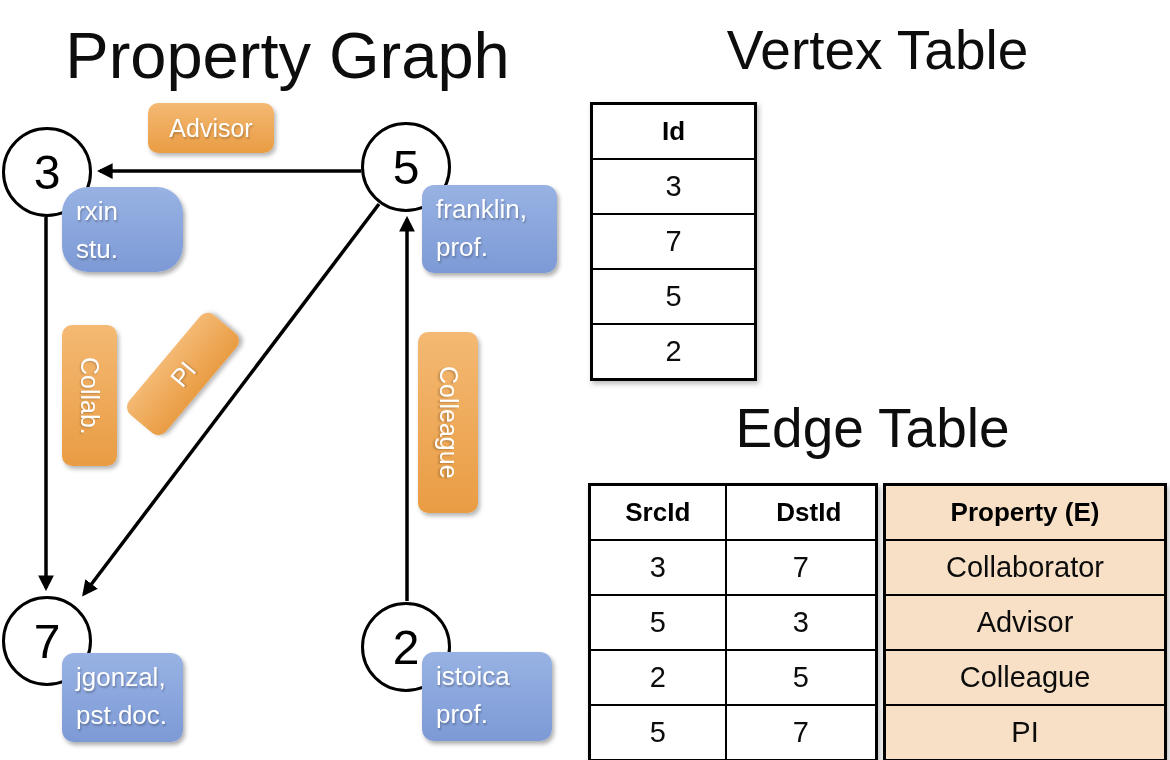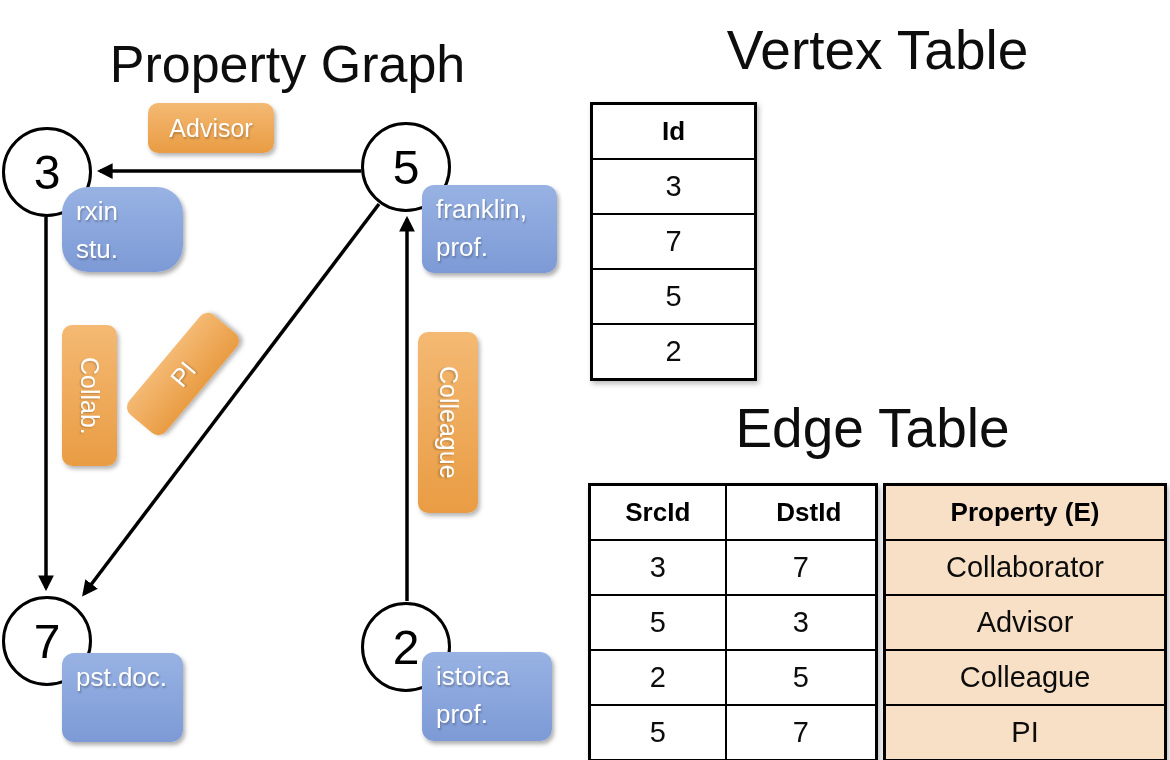--- a/index.html
+++ b/index.html
@@ -3,21 +3,21 @@
 <meta charset="utf-8">
 <style>
   html,body{margin:0;padding:0;background:#fff;}
   .stage{
     position:relative;width:1170px;height:760px;background:#fff;overflow:hidden;
     font-family:"Liberation Sans",sans-serif;color:#0d0d0d;
   }
   .edges{position:absolute;left:0;top:0;width:1170px;height:760px;pointer-events:none;}
 
   .title{position:absolute;margin:0;font-weight:400;color:#0d0d0d;text-align:center;white-space:nowrap;}
-  .graph-title{left:0;top:18px;width:575px;font-size:52px;margin-top:16px;}
+  .graph-title{left:0;top:18px;width:575px;font-size:65px;}
   .vertex-title{left:585px;top:18px;width:585px;font-size:55px;}
   .edge-title{left:585px;top:396px;width:575px;font-size:55px;}
 
   .node{
     position:absolute;width:90px;height:90px;box-sizing:border-box;
     border:3.5px solid #000;border-radius:50%;background:#fff;
     display:flex;align-items:center;justify-content:center;
     font-size:48px;color:#000;
   }
 
@@ -92,20 +92,21 @@
 
   <div class="pbox" style="left:62px;top:187px;width:121px;height:85px;border-radius:26px;">
     <span>rxin</span>
     <span>stu.</span>
   </div>
   <div class="pbox" style="left:422px;top:185px;width:135px;height:88px;">
     <span>franklin,</span>
     <span>prof.</span>
   </div>
   <div class="pbox" style="left:62px;top:653px;width:121px;height:89px;">
+    <span>jgonzal,</span>
     <span>pst.doc.</span>
   </div>
   <div class="pbox" style="left:422px;top:652px;width:130px;height:89px;">
     <span>istoica</span>
     <span>prof.</span>
   </div>
 
   <div class="epill" style="left:148px;top:103px;width:126px;height:50px;">Advisor</div>
   <div class="epill vertical" style="left:62px;top:325px;width:55px;height:141px;">Collab.</div>
   <div class="epill tilted" style="left:118px;top:350px;width:130px;height:48px;">PI</div>

